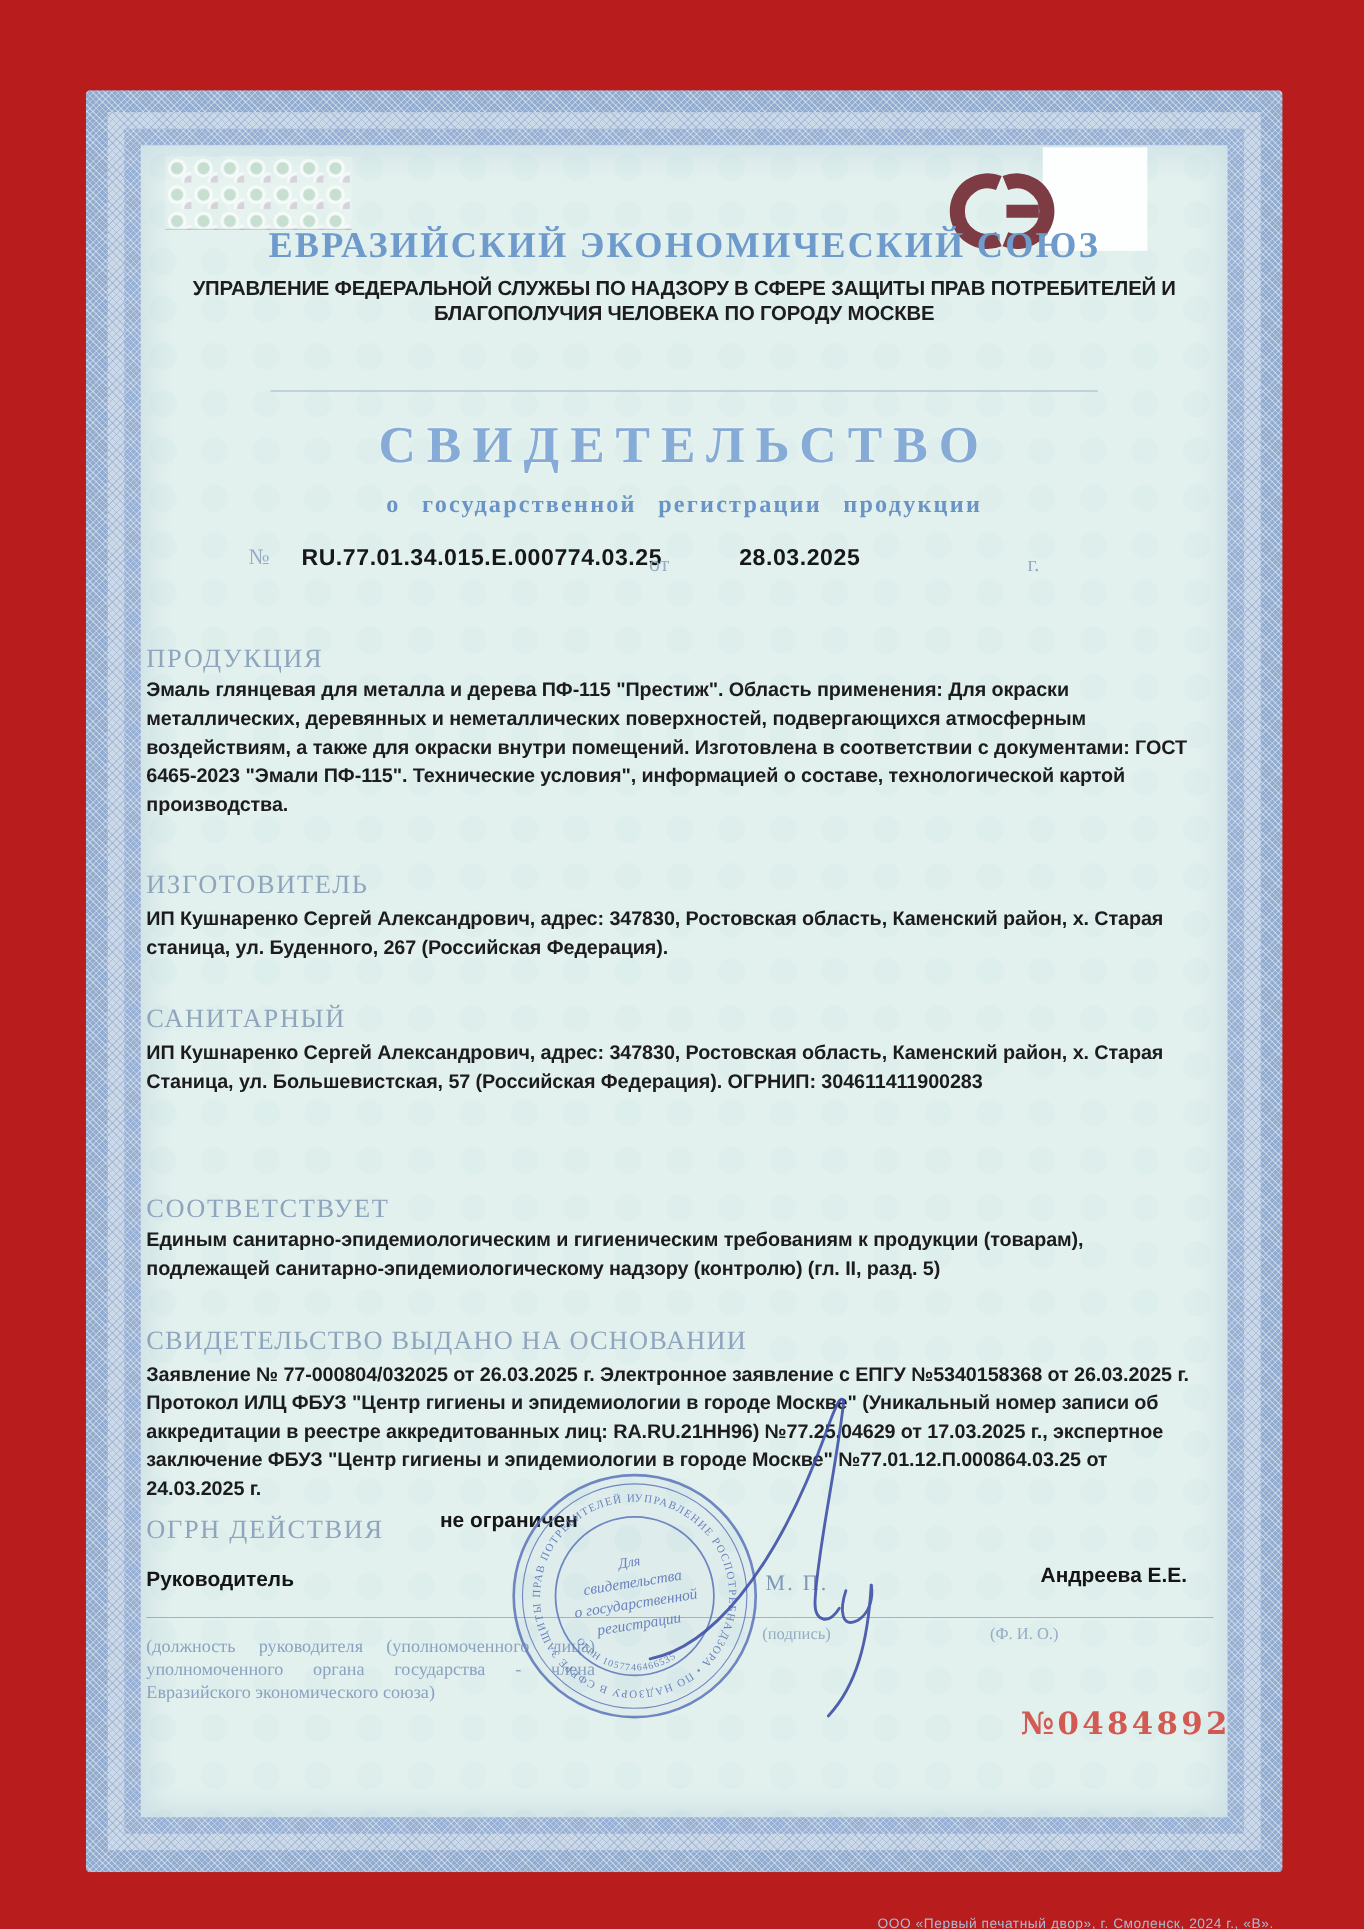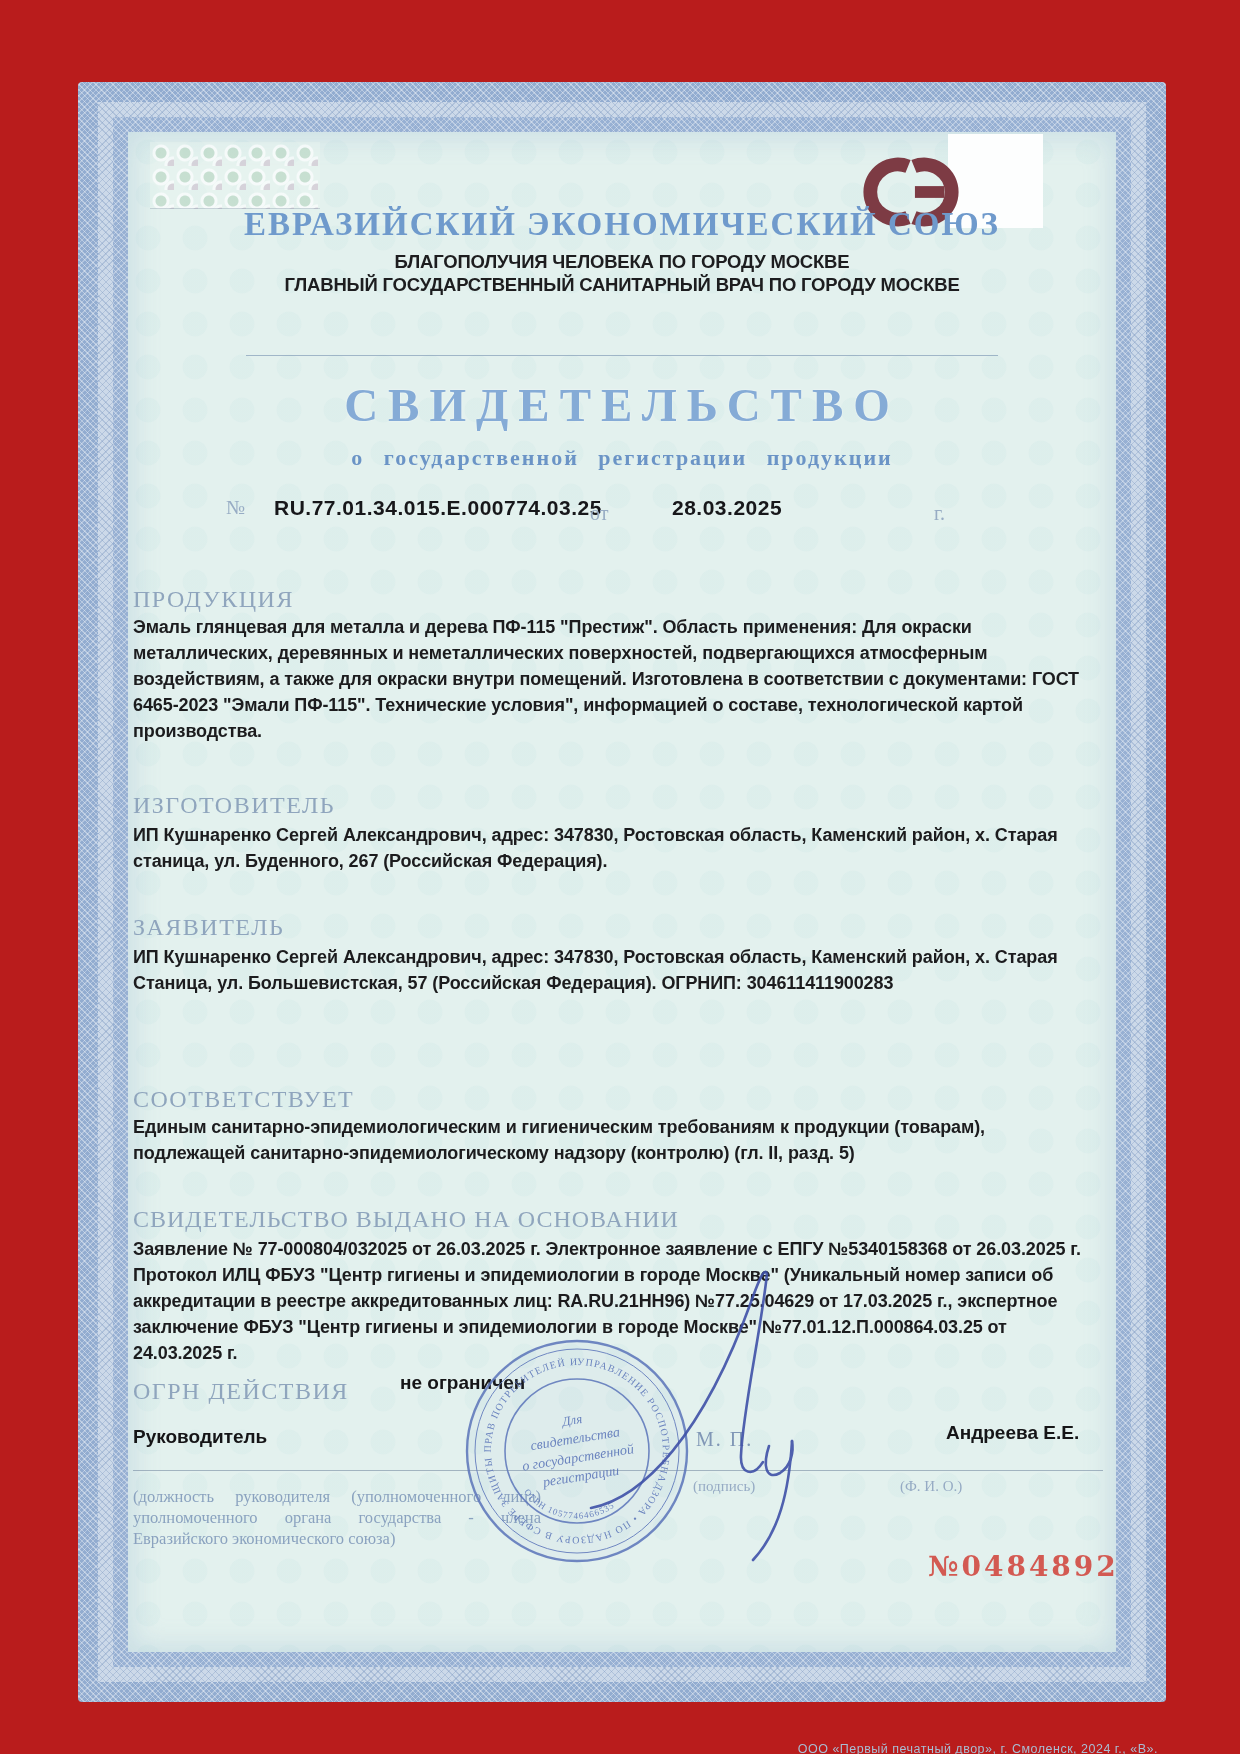--- a/index.html
+++ b/index.html
@@ -83,43 +83,43 @@
             <div class="abs whitebox"></div>
 
             <svg class="abs" style="left:724px;top:14px;width:118px;height:92px;" viewBox="0 0 120 92">
               <path d="M 57,20 A 28,28 0 1 0 57,72" fill="none" stroke="#7d3b44" stroke-width="14"></path>
               <path d="M 63,20 A 28,28 0 1 1 63,72" fill="none" stroke="#7d3b44" stroke-width="14"></path>
               <line x1="64" y1="46" x2="94" y2="46" stroke="#7d3b44" stroke-width="12"></line>
             </svg>
 
             <div class="abs center union-title">ЕВРАЗИЙСКИЙ ЭКОНОМИЧЕСКИЙ СОЮЗ</div>
             <div class="abs center org-lines">
+              <div>УПРАВЛЕНИЕ ФЕДЕРАЛЬНОЙ СЛУЖБЫ ПО НАДЗОРУ В СФЕРЕ ЗАЩИТЫ ПРАВ ПОТРЕБИТЕЛЕЙ И</div>
               <div>БЛАГОПОЛУЧИЯ ЧЕЛОВЕКА ПО ГОРОДУ МОСКВЕ</div>
-              <div>ГЛАВНЫЙ ГОСУДАРСТВЕННЫЙ САНИТАРНЫЙ ВРАЧ ПО ГОРОДУ МОСКВЕ</div>
             </div>
             <div class="abs divider"></div>
 
             <div class="abs center doc-title">СВИДЕТЕЛЬСТВО</div>
             <div class="abs center doc-subtitle">о государственной регистрации продукции</div>
 
             <div class="abs numrow">
               <span class="lbl" style="left:98px;">№</span>
               <span class="val" style="left:146px;">RU.77.01.34.015.E.000774.03.25</span>
               <span class="lbl" style="left:462px;top:6px;">от</span>
               <span class="val" style="left:544px;">28.03.2025</span>
               <span class="lbl" style="left:806px;top:6px;">г.</span>
             </div>
 
             <div class="abs sec-head" style="left:5px;top:454px;">ПРОДУКЦИЯ</div>
             <div class="abs sec-body" style="left:5px;top:482px;">Эмаль глянцевая для металла и дерева ПФ-115 "Престиж". Область применения: Для окраски металлических, деревянных и неметаллических поверхностей, подвергающихся атмосферным воздействиям, а также для окраски внутри помещений. Изготовлена в соответствии с документами: ГОСТ 6465-2023 "Эмали ПФ-115". Технические условия", информацией о составе, технологической картой производства.</div>
 
             <div class="abs sec-head" style="left:5px;top:660px;">ИЗГОТОВИТЕЛЬ</div>
             <div class="abs sec-body" style="left:5px;top:690px;">ИП Кушнаренко Сергей Александрович, адрес: 347830, Ростовская область, Каменский район, х. Старая станица, ул. Буденного, 267 (Российская Федерация).</div>
 
-            <div class="abs sec-head" style="left:5px;top:782px;">ЗАЯВИТЕЛЬ</div>
+            <div class="abs sec-head" style="left:5px;top:782px;">САНИТАРНЫЙ</div>
             <div class="abs sec-body" style="left:5px;top:812px;">ИП Кушнаренко Сергей Александрович, адрес: 347830, Ростовская область, Каменский район, х. Старая Станица, ул. Большевистская, 57 (Российская Федерация). ОГРНИП: 304611411900283</div>
 
             <div class="abs sec-head" style="left:5px;top:954px;">СООТВЕТСТВУЕТ</div>
             <div class="abs sec-body" style="left:5px;top:982px;">Единым санитарно-эпидемиологическим и гигиеническим требованиям к продукции (товарам), подлежащей санитарно-эпидемиологическому надзору (контролю) (гл. II, разд. 5)</div>
 
             <div class="abs sec-head" style="left:5px;top:1074px;letter-spacing:1px;">СВИДЕТЕЛЬСТВО ВЫДАНО НА ОСНОВАНИИ</div>
             <div class="abs sec-body" style="left:5px;top:1104px;">Заявление № 77-000804/032025 от 26.03.2025 г. Электронное заявление с ЕПГУ №5340158368 от 26.03.2025 г. Протокол ИЛЦ ФБУЗ "Центр гигиены и эпидемиологии в городе Москве" (Уникальный номер записи об аккредитации в реестре аккредитованных лиц: RA.RU.21НН96) №77.25.04629 от 17.03.2025 г., экспертное заключение ФБУЗ "Центр гигиены и эпидемиологии в городе Москве" №77.01.12.П.000864.03.25 от 24.03.2025 г.</div>
 
             <div class="abs sec-head" style="left:5px;top:1246px;">ОГРН ДЕЙСТВИЯ</div>
             <div class="abs validity-value" style="left:272px;top:1240px;">не ограничен</div>

